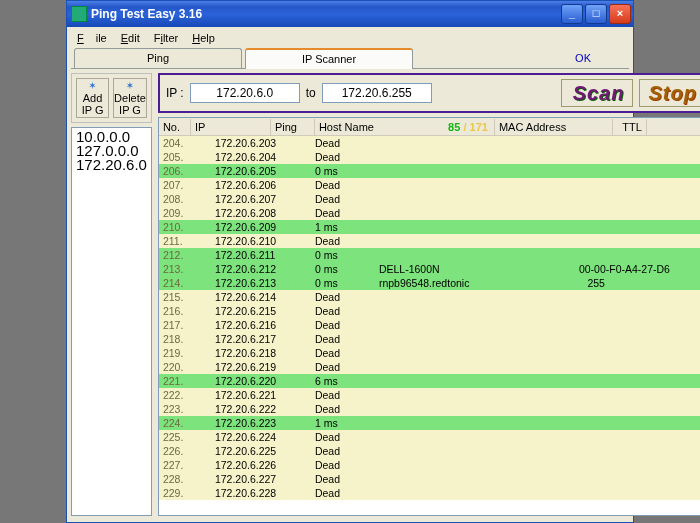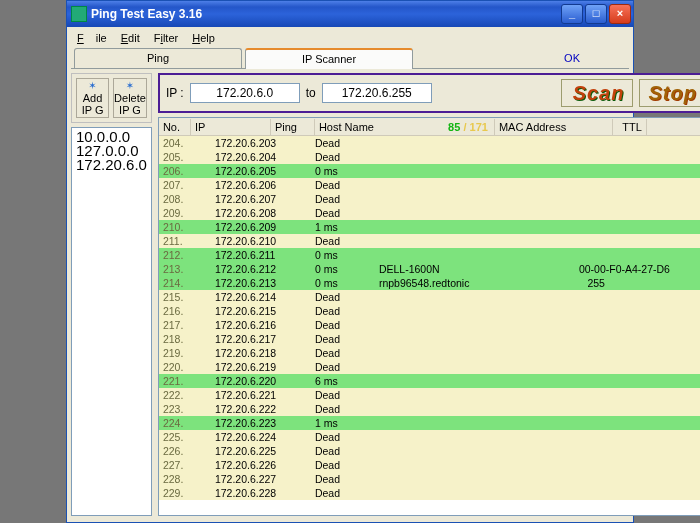--- a/index.html
+++ b/index.html
@@ -12,33 +12,33 @@
   .titlebar .wb { width:22px; height:20px; background:linear-gradient(#6fa2f7,#2a5dd0); border:1px solid #123a90; border-radius:3px; color:#fff; text-align:center; font-weight:bold; font-family:Arial; font-size:11px; line-height:17px; cursor:default;}
   .titlebar .wb.close { background:linear-gradient(#f77259,#d63c1c); border-color:#9b2a11;}
   .menubar { height:20px; display:flex; align-items:flex-end; gap:2px; padding:2px 4px; background:#ece9d8;}
   .menubar span { padding:1px 6px; }
   .menubar span u { text-decoration:underline; }
   .content { flex:1; display:flex; flex-direction:column; padding:0 4px 6px 4px; min-height:0;}
   .tabrow { height:22px; display:flex; align-items:flex-end; border-bottom:1px solid #919b9c; }
   .tab { height:20px; background:#ece9d8; border:1px solid #919b9c; border-bottom:none; border-radius:3px 3px 0 0; padding:3px 0 0 0; text-align:center; font-size:11px;}
   .tab.ping { width:168px; margin-left:3px;}
   .tab.scan { width:168px; margin-left:3px; position:relative; top:1px; background:#fbfbfa; height:21px; border-top:2px solid #e68b2c;}
-  .ok { margin-left:auto; margin-right:49px; color:#0000c0; font-size:11px; align-self:center;}
+  .ok { margin-left:auto; margin-right:38px; color:#0000c0; font-size:11px; align-self:center;}
   .body { flex:1; display:flex; gap:6px; min-height:0; padding-top:4px;}
   .leftpanel { width:160px; display:flex; flex-direction:column; gap:4px;}
   .btnrow { display:flex; gap:4px; padding:4px; border:1px solid #bfbfbf; background:#ece9d8;}
   .tool-btn { flex:1; height:40px; background:#ece9d8; border:1px solid #aca899; text-align:center; font-size:11px; display:flex; flex-direction:column; align-items:center; justify-content:center; gap:1px;}
   .tool-btn .ico { font-size:10px; color:#2a6ed0;}
   .ipglist { flex:1; background:#fff; border:1px solid #7f9db9; padding:2px 4px; font-size:15px; line-height:14px;}
   .rightpanel { flex:1; display:flex; flex-direction:column; gap:4px; min-height:0;}
   .scancfg { height:40px; border:2px solid #4c1d95; display:flex; align-items:center; gap:6px; padding:0 6px; background:#ece9d8;}
   .lbl { font-size:12px; }
   .ipinput { width:110px; height:20px; border:1px solid #7f9db9; background:#fff; text-align:center; font-size:12px; padding:0 2px; color:#000;}
   .bigbtn { height:28px; padding:0 8px; font-size:20px; font-weight:bold; font-style:italic; border:1px solid #9c9c6e; background:#ece9d8; font-family: "Comic Sans MS", "Arial Black", Arial; letter-spacing:1px;}
-  .bigbtn.scan { color:#c2410c; text-shadow:1px 1px 0 #0a5a0a;padding-left:11px;}
+  .bigbtn.scan { color:#701a75; text-shadow:1px 1px 0 #0a5a0a;padding-left:11px;}
   .bigbtn.stop { color:#a16207; text-shadow:1px 1px 0 #a03a00;}
   .bigbtn.f    { color:#2db92d; text-shadow:1px 1px 0 #0a5a0a; width:28px; padding:0;}
   .grid { flex:1; border:1px solid #7f9db9; background:#fff; display:flex; flex-direction:column; min-height:0;}
   .ghead { display:flex; align-items:center; height:18px; background:#ece9d8; border-bottom:1px solid #cfcab9; font-size:11px;}
   .ghead > div { border-right:1px solid #cfcab9; padding:2px 4px; white-space:nowrap; overflow:hidden;}
   .c-no { width:32px;} .c-ip{ width:80px;} .c-ping{ width:44px;} .c-host{ width:180px;} .c-mac{ width:118px;} .c-ttl{ width:34px; text-align:right;}
   .counts { color:#13b513; font-weight:bold; margin-left:auto; padding-right:2px;}
   .counts .tot { color:#e8c84e;}
   .rows { flex:1; overflow:hidden; position:relative;}
   .row { display:flex; height:14px; font-size:10.5px; line-height:14px;gap:20px;}

